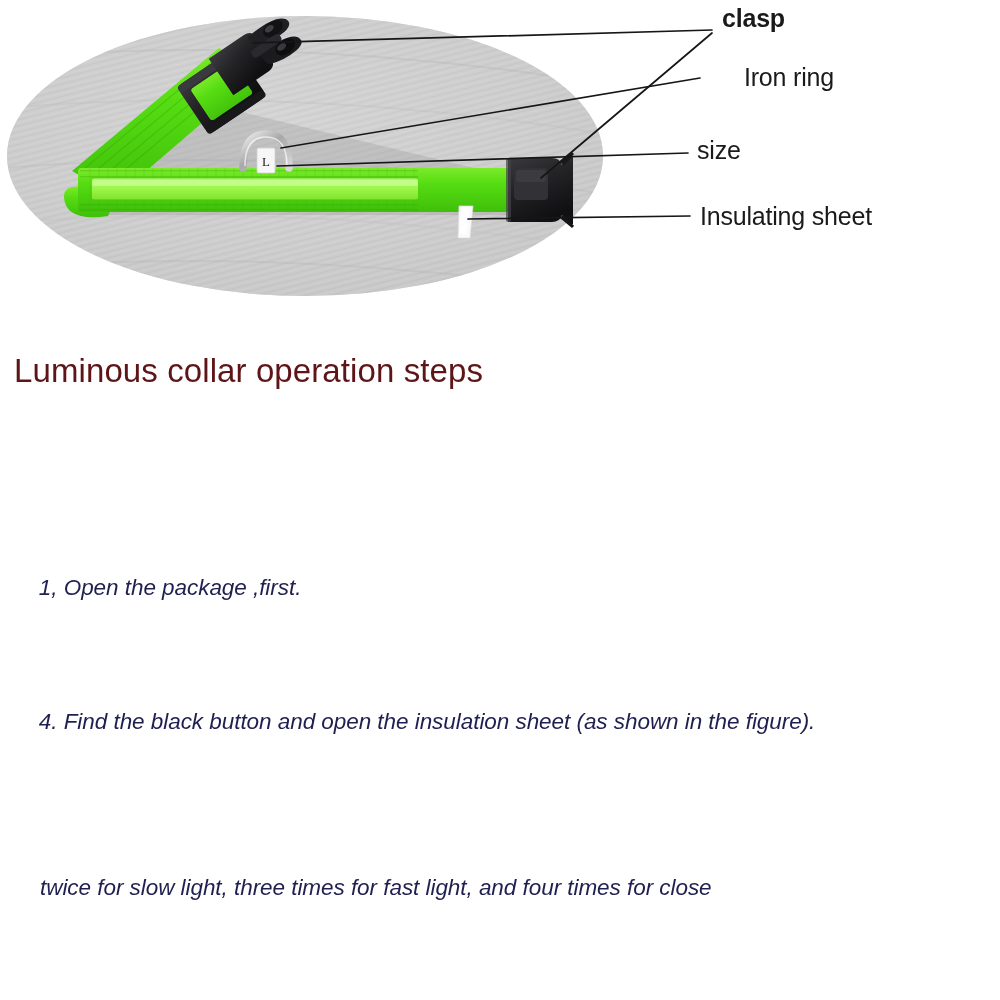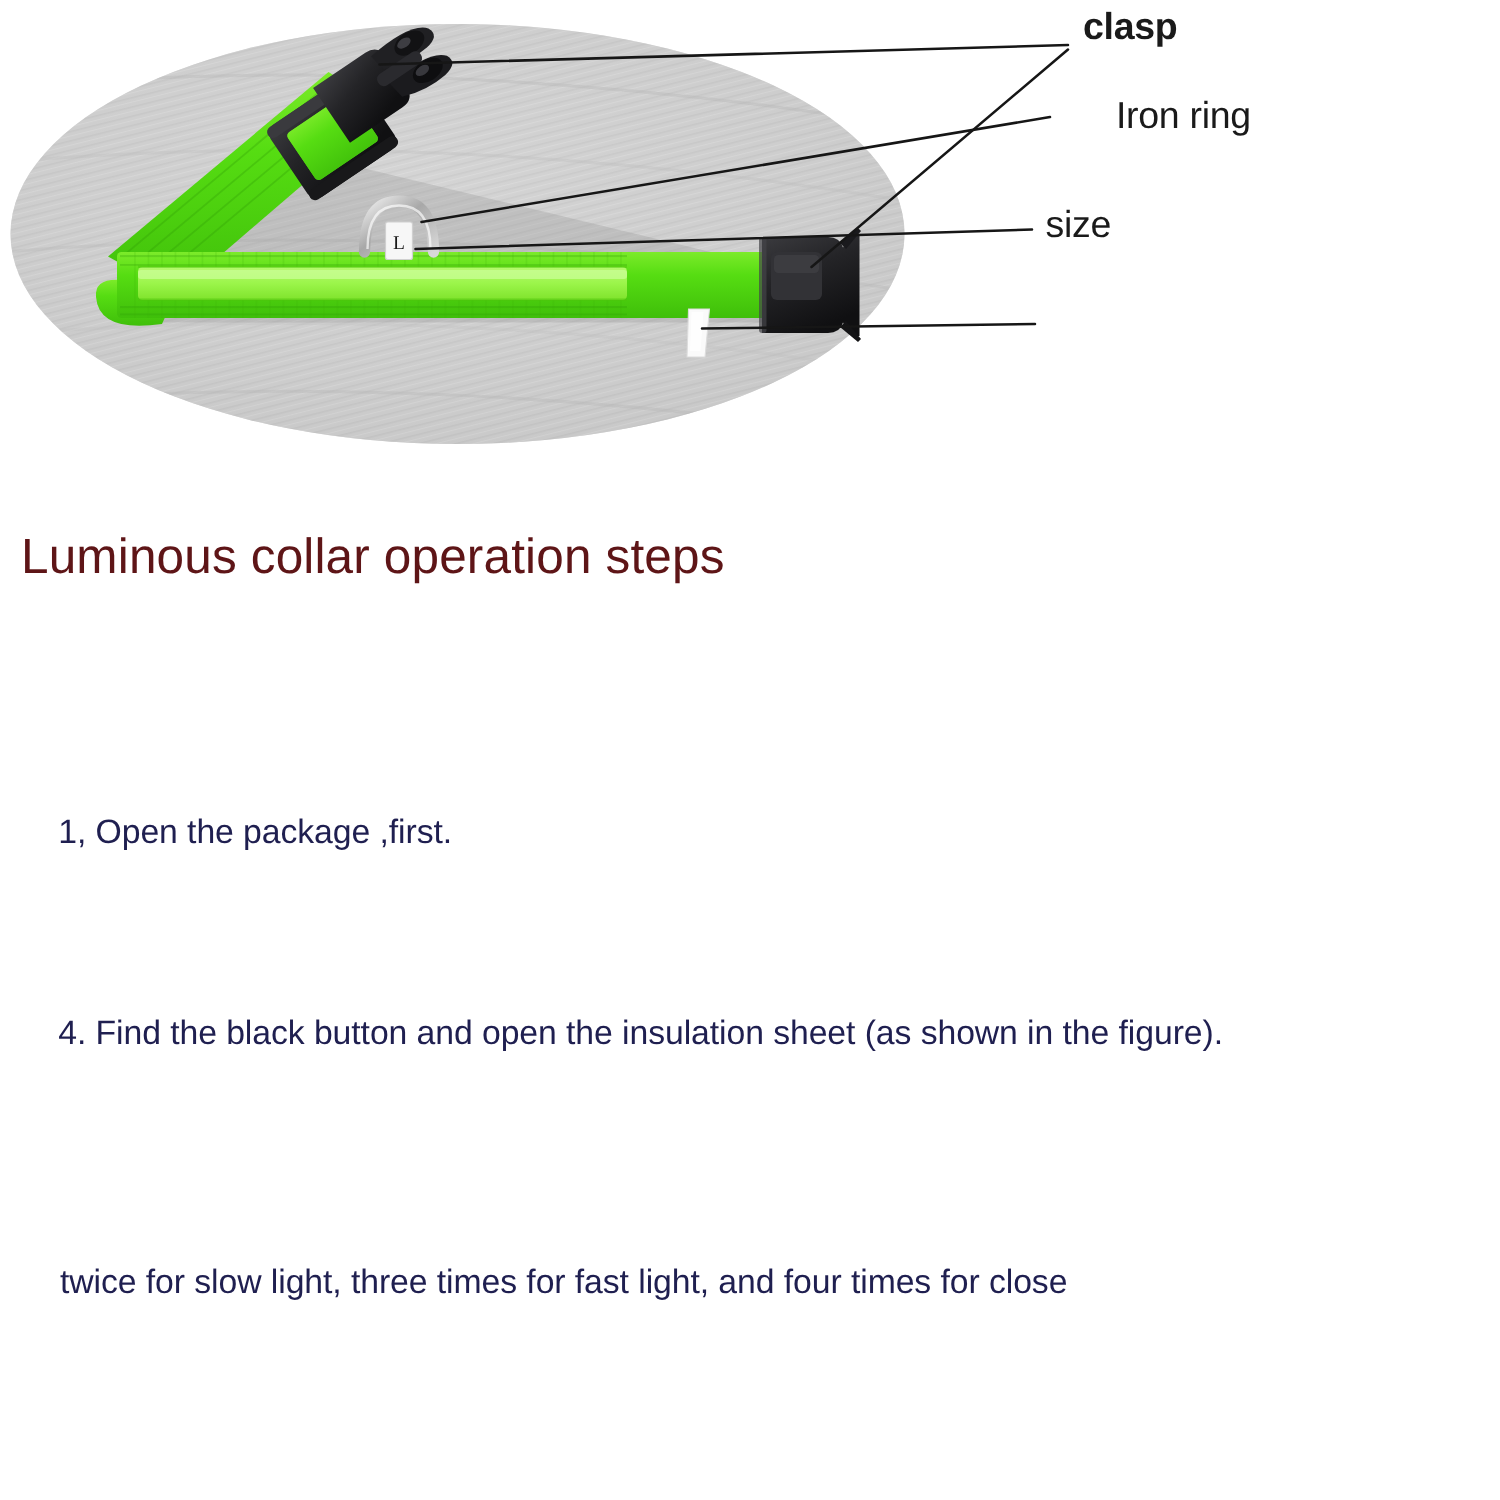--- a/index.html
+++ b/index.html
@@ -62,25 +62,26 @@
     font-weight: 400;
     letter-spacing: 0.1px;
     line-height: 1.15;
     white-space: nowrap;
   }
 
   
   #steps-list {
     position: absolute;
     left: 14px;
-    top: 507px;
+    top: 540px;
     width: 970px;
     margin: 0;
     padding: 0;
     list-style: none;
+    font-style: italic;
   }
   .step-item {
     color: #1f1f50;
     font-family: "Liberation Sans", sans-serif;
     font-size: 22.5px;
     font-weight: 400;
     line-height: 1.42;
     letter-spacing: -0.05px;
     margin: 0 0 38px 0;
     white-space: pre-wrap;
@@ -256,20 +257,21 @@
       <line x1="468" y1="219" x2="690" y2="216"></line>
     </g>
   </svg>
 
   <div class="callout-label" id="label-clasp">clasp</div>
 
   <div class="callout-label" id="label-ironring">Iron ring</div>
 
   <div class="callout-label" id="label-size">size</div>
 
+  <div class="callout-label" id="label-insul">Insulating sheet</div>
 </div>
 
 <h1 id="page-title">Luminous collar operation steps</h1>
 
 <ol id="steps-list">
   <li class="step-item">
     <span>1, Open the package ,first.</span>
   </li>
   <li class="step-item">
     <span>4. Find the black button and open the insulation sheet (as shown in the figure).</span>

